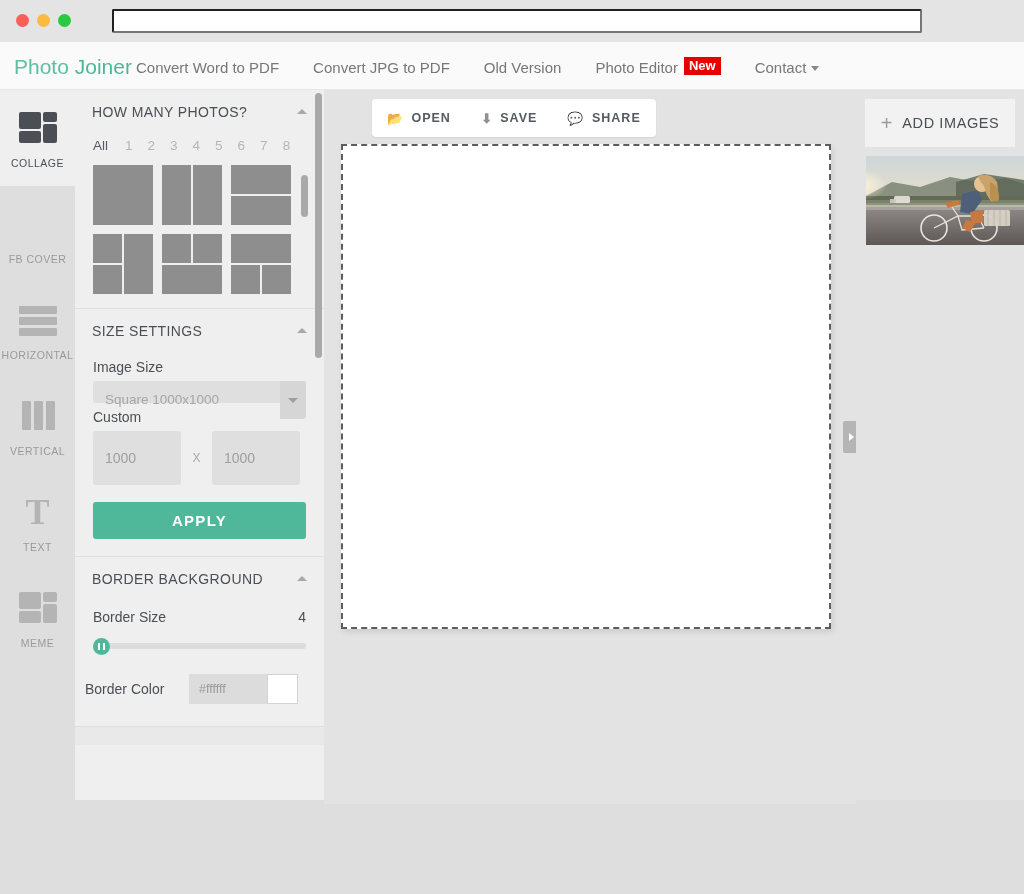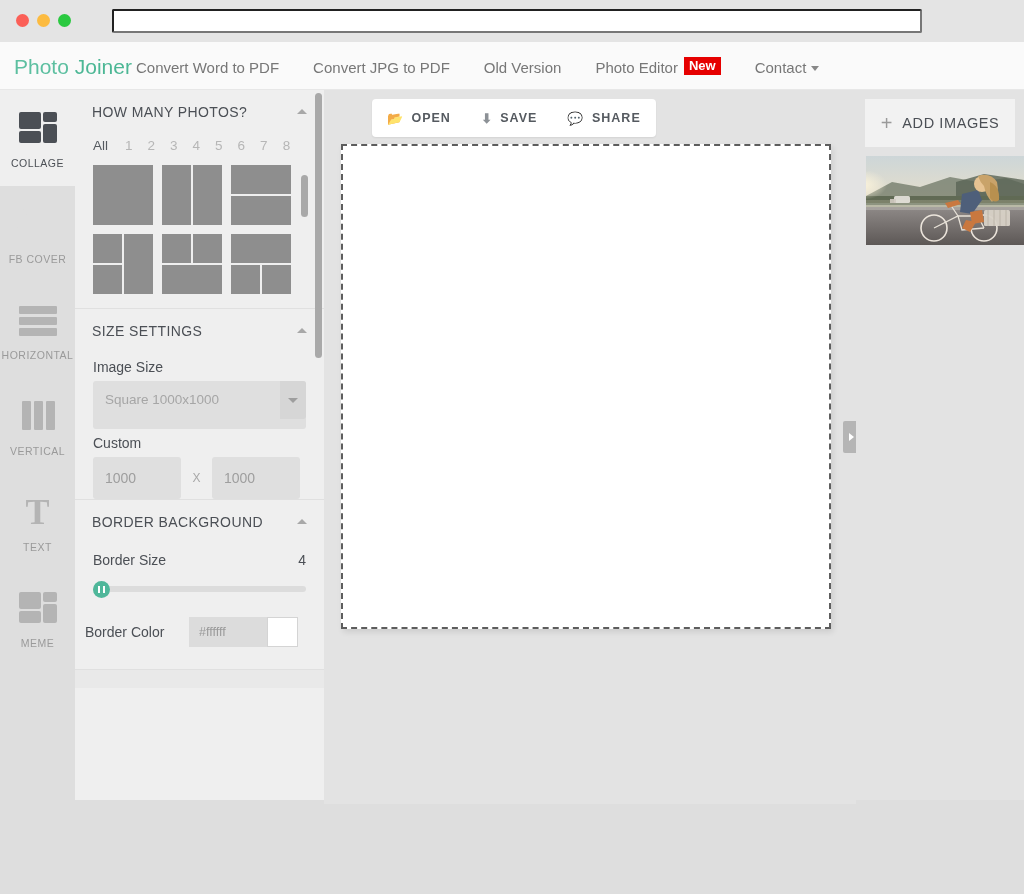--- a/index.html
+++ b/index.html
@@ -188,21 +188,21 @@
     width: 60px; height: 60px; position: relative;
     background: #efefef; cursor: pointer;
   }
   .layout-thumb i { position: absolute; background: #8e8e8e; }
 
   
   .field-label {
     font-size: 14px; color: #4b4f55; padding: 6px 18px 6px 18px;
   }
   .select-box {
-    margin: 0 18px; height: 48px; background: #dfdfdf;
+    margin: 0 18px; height: 22px; background: #dfdfdf;
     border-radius: 3px; position: relative; cursor: pointer;
   }
   .select-box .txt {
     position: absolute; left: 12px; top: 11px;
     font-size: 13.5px; color: #a6a6a6;
   }
   .select-box .arrowbox {
     position: absolute; right: 0; top: 0; width: 26px; height: 38px;
     background: #d6d6d6; border-radius: 0 3px 3px 0;
   }
@@ -210,21 +210,21 @@
     content: ""; position: absolute; left: 8px; top: 17px;
     width: 0; height: 0;
     border-left: 5px solid transparent;
     border-right: 5px solid transparent;
     border-top: 5px solid #9e9e9e;
   }
   .custom-row {
     display: flex; align-items: center; padding: 0 18px; gap: 0;
   }
   .num-input {
-    width: 88px; height: 42px; background: #dfdfdf;
+    width: 88px; height: 54px; background: #dfdfdf;
     border: none; border-radius: 3px;
     font-size: 14px; color: #9e9e9e; padding: 0 12px;
     font-family: "Liberation Sans", sans-serif;
   }
   .x-sep { font-size: 12px; color: #a8a8a8; width: 31px; text-align: center; }
   .apply-btn {
     display: block; margin: 17px 18px 17px 18px;
     width: 213px; height: 37px;
     background: #4fb79a; color: #ffffff;
     border: none; border-radius: 3px;
@@ -519,20 +519,21 @@
       </div>
 
       <div class="field-label">Custom</div>
 
       <div class="custom-row">
         <input class="num-input" value="1000" style="">
         <span class="x-sep">X</span>
         <input class="num-input" value="1000" style="">
       </div>
 
+      <button class="apply-btn">APPLY</button>
     </div>
 
     <div class="panel">
       <div class="panel-head">
         <span class="panel-title">BORDER BACKGROUND</span>
         <span class="chev-up"></span>
       </div>
 
       <div class="bs-row">
         <span class="bs-label">Border Size</span>

